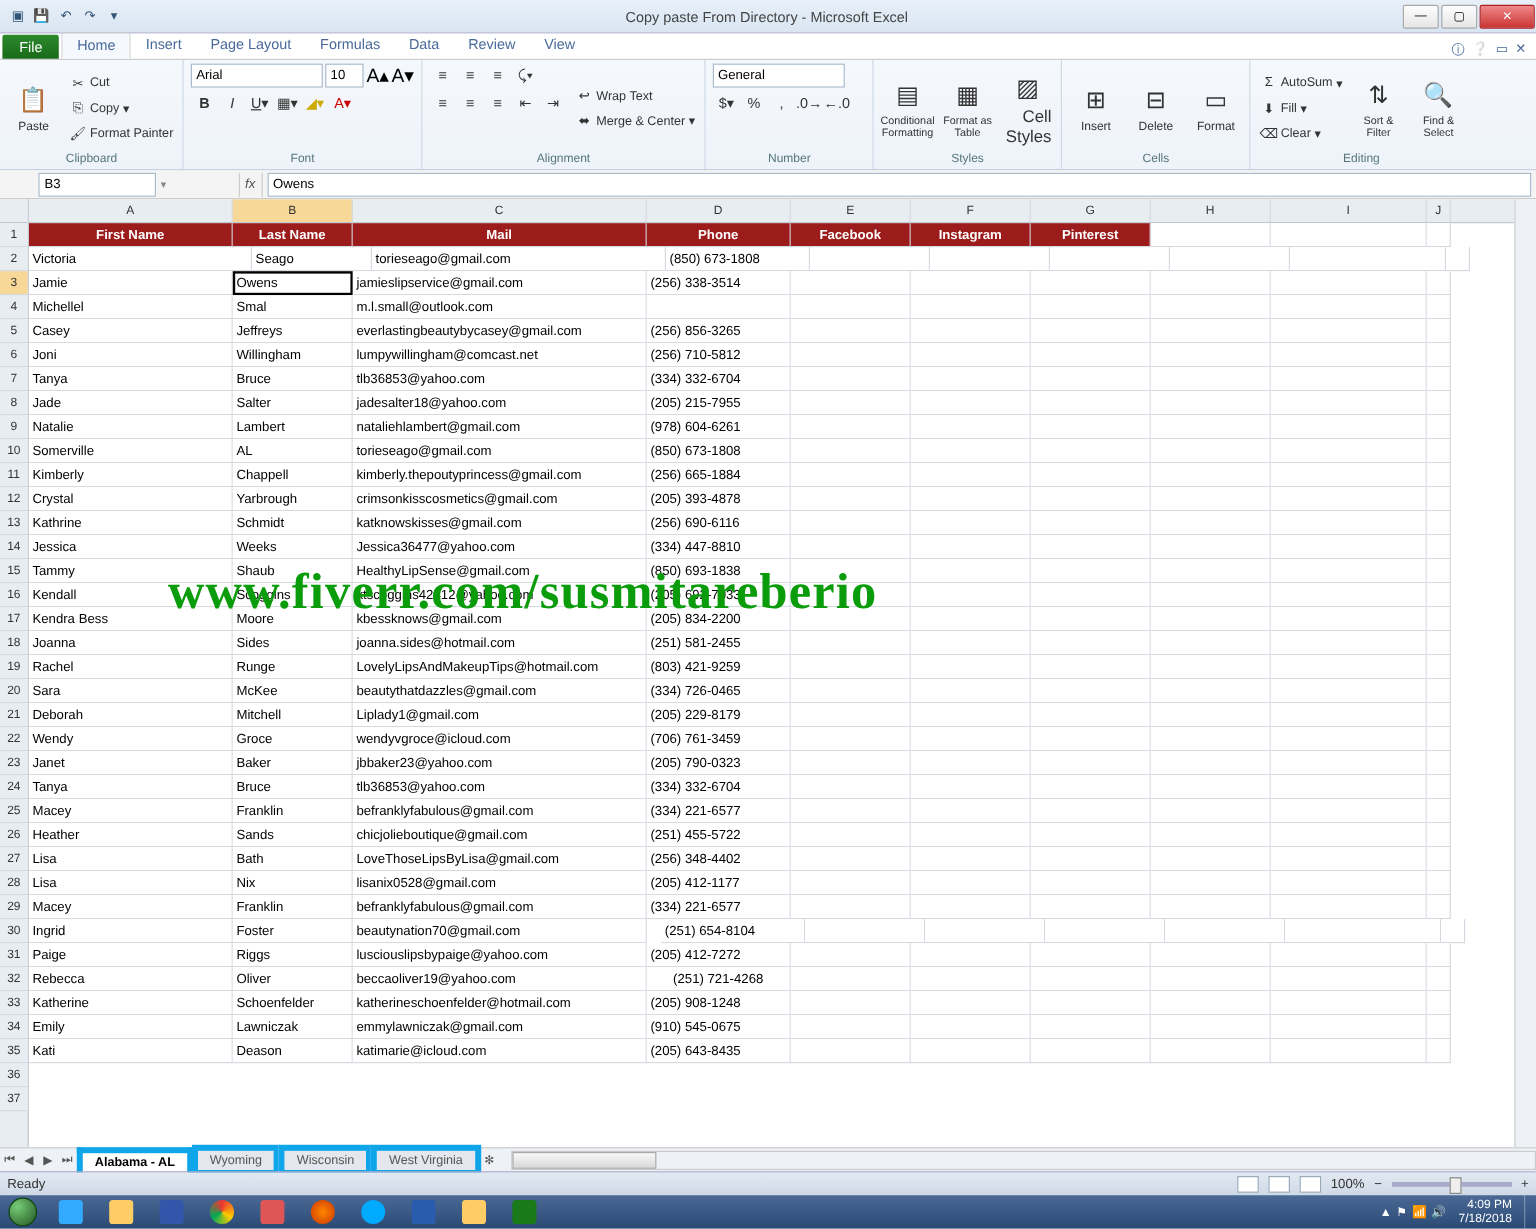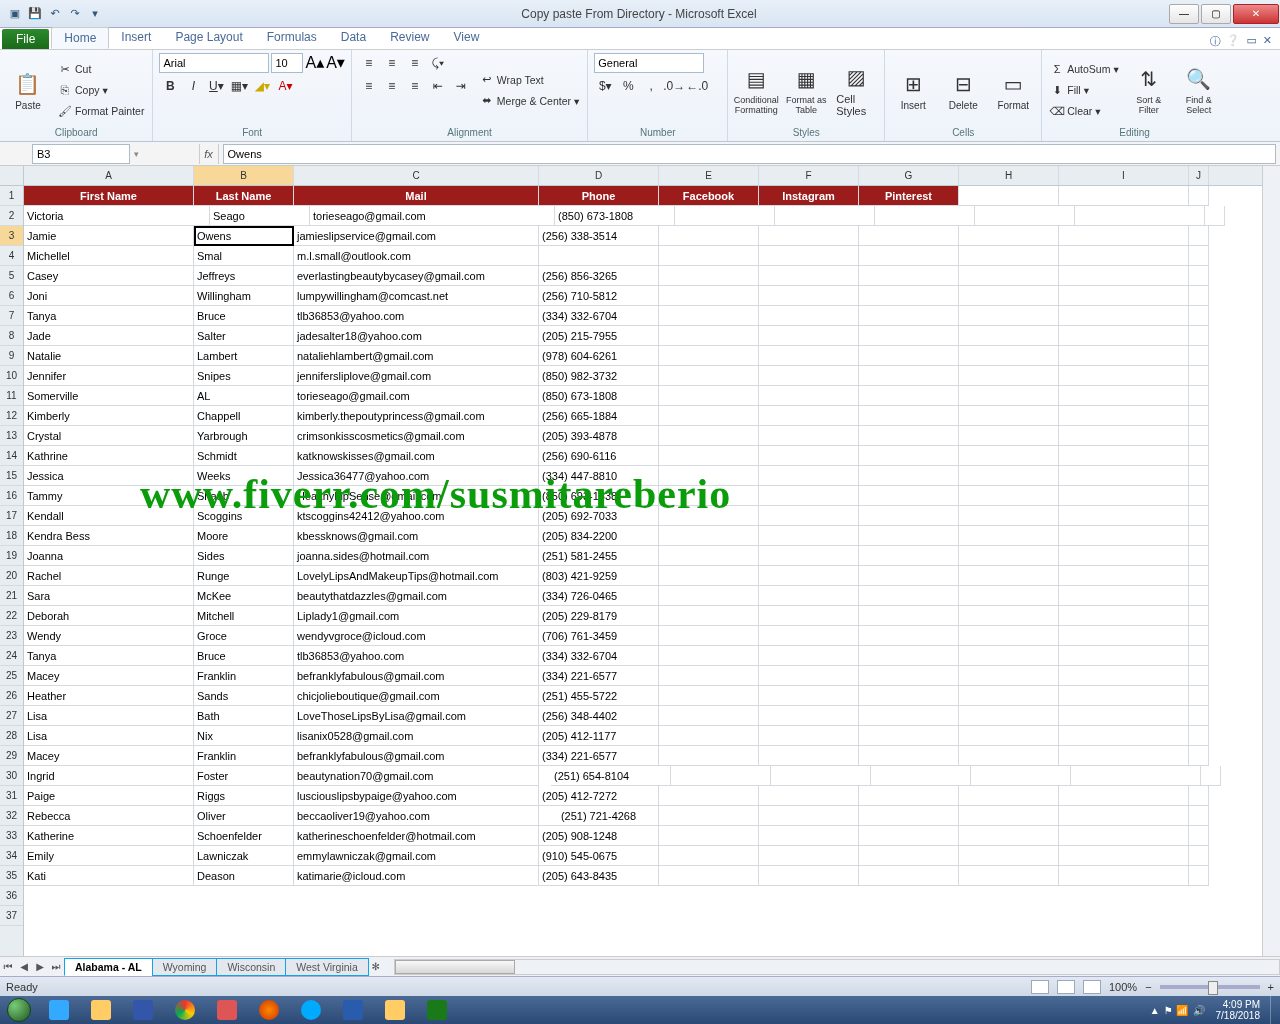--- a/index.html
+++ b/index.html
@@ -59,21 +59,21 @@
 .cell.hdr { background:#9c1c1c; color:#fff; font-weight:bold; text-align:center; }
 .cell.active { outline:2px solid #000; outline-offset:-2px; }
 .vscroll { width:18px; background:#eef1f5; border-left:1px solid #ccc; }
 
 
 .watermark { position:absolute; top:470px; left:140px; font-size:42px; font-weight:bold; color:#0a9c0a; font-family: Georgia, serif; pointer-events:none; z-index:5; letter-spacing:1px; }
 
 
 .sheettabs { position:absolute; bottom:48px; left:0; right:0; height:20px; background:#eef1f5; border-top:1px solid #ccc; display:flex; align-items:center; font-size:10px; }
 .navarrow { width:16px; text-align:center; color:#555; }
-.stab { padding:2px 10px; border:1px solid #0ea5e9; background:#fff; margin-right:-1px; font-size:10.5px; }
+.stab { padding:2px 10px; border:5px solid #0ea5e9; background:#fff; margin-right:-1px; font-size:10.5px; }
 .stab.active { background:#fff; font-weight:bold; border-bottom:1px solid #fff; }
 .stab.inactive { background:#e4e8ee; color:#555; }
 .hscroll { flex:1; margin-left:10px; height:16px; background:#eef1f5; border:1px solid #ccc; position:relative; }
 .hscroll .thumb { position:absolute; left:0; width:120px; top:0; bottom:0; background:linear-gradient(#f8f8f8,#d8d8d8); border:1px solid #aaa; }
 
 
 .statusbar { position:absolute; bottom:28px; left:0; right:0; height:20px; background:linear-gradient(#e2e9f2,#cfd9e6); border-top:1px solid #aac; display:flex; align-items:center; font-size:11px; color:#333; padding:0 6px; }
 .statusbar .right { margin-left:auto; display:flex; align-items:center; gap:8px; }
 .viewbtn { width:18px; height:14px; border:1px solid #9ab; background:#fff; }
 .zoomslider { width:100px; height:4px; background:#aac; position:relative; }
@@ -219,21 +219,21 @@
       <div class="bigbtn">
           <div class="ico">▤</div>
           <span style="font-size:9px; text-align:center; width:60px">Conditional Formatting</span>
         </div>
       <div class="bigbtn">
           <div class="ico">▦</div>
           <span style="font-size:9px; text-align:center; width:50px">Format as Table</span>
         </div>
       <div class="bigbtn">
           <div class="ico">▨</div>
-          <span style="font-size:11px; text-align:left; width:40px">Cell Styles</span>
+          <span style="font-size:14px; text-align:right; width:40px">Cell Styles</span>
         </div>
     </div>
     <div class="glabel">Styles</div>
   </div>
 
   <div class="rgroup">
     <div class="gbody">
       <div class="bigbtn">
           <div class="ico">⊞</div>
           <span>Insert</span>
@@ -436,32 +436,20 @@
           <div class="cell" style="width: 245px;">nataliehlambert@gmail.com</div>
           <div class="cell" style="width: 120px;">(978) 604-6261</div>
           <div class="cell" style="width: 100px;"></div>
           <div class="cell" style="width: 100px;"></div>
           <div class="cell" style="width: 100px;"></div>
           <div class="cell" style="width: 100px;"></div>
           <div class="cell" style="width: 130px;"></div>
           <div class="cell" style="width: 20px;"></div>
         </div>
         <div class="row">
-          <div class="cell" style="width: 170px;">Jennifer</div>
-          <div class="cell" style="width: 100px;">Snipes</div>
-          <div class="cell" style="width: 245px;">jennifersliplove@gmail.com</div>
-          <div class="cell" style="width: 120px;">(850) 982-3732</div>
-          <div class="cell" style="width: 100px;"></div>
-          <div class="cell" style="width: 100px;"></div>
-          <div class="cell" style="width: 100px;"></div>
-          <div class="cell" style="width: 100px;"></div>
-          <div class="cell" style="width: 130px;"></div>
-          <div class="cell" style="width: 20px;"></div>
-        </div>
-        <div class="row">
           <div class="cell" style="width: 170px;">Somerville</div>
           <div class="cell" style="width: 100px;">AL</div>
           <div class="cell" style="width: 245px;">torieseago@gmail.com</div>
           <div class="cell" style="width: 120px;">(850) 673-1808</div>
           <div class="cell" style="width: 100px;"></div>
           <div class="cell" style="width: 100px;"></div>
           <div class="cell" style="width: 100px;"></div>
           <div class="cell" style="width: 100px;"></div>
           <div class="cell" style="width: 130px;"></div>
           <div class="cell" style="width: 20px;"></div>
@@ -596,20 +584,32 @@
           <div class="cell" style="width: 100px;"></div>
           <div class="cell" style="width: 100px;"></div>
           <div class="cell" style="width: 130px;"></div>
           <div class="cell" style="width: 20px;"></div>
         </div>
         <div class="row">
           <div class="cell" style="width: 170px;">Wendy</div>
           <div class="cell" style="width: 100px;">Groce</div>
           <div class="cell" style="width: 245px;">wendyvgroce@icloud.com</div>
           <div class="cell" style="width: 120px;">(706) 761-3459</div>
+          <div class="cell" style="width: 100px;"></div>
+          <div class="cell" style="width: 100px;"></div>
+          <div class="cell" style="width: 100px;"></div>
+          <div class="cell" style="width: 100px;"></div>
+          <div class="cell" style="width: 130px;"></div>
+          <div class="cell" style="width: 20px;"></div>
+        </div>
+        <div class="row">
+          <div class="cell" style="width: 170px;">Janet</div>
+          <div class="cell" style="width: 100px;">Baker</div>
+          <div class="cell" style="width: 245px;">jbbaker23@yahoo.com</div>
+          <div class="cell" style="width: 120px;">(205) 790-0323</div>
           <div class="cell" style="width: 100px;"></div>
           <div class="cell" style="width: 100px;"></div>
           <div class="cell" style="width: 100px;"></div>
           <div class="cell" style="width: 100px;"></div>
           <div class="cell" style="width: 130px;"></div>
           <div class="cell" style="width: 20px;"></div>
         </div>
         <div class="row">
           <div class="cell" style="width: 170px;">Tanya</div>
           <div class="cell" style="width: 100px;">Bruce</div>

